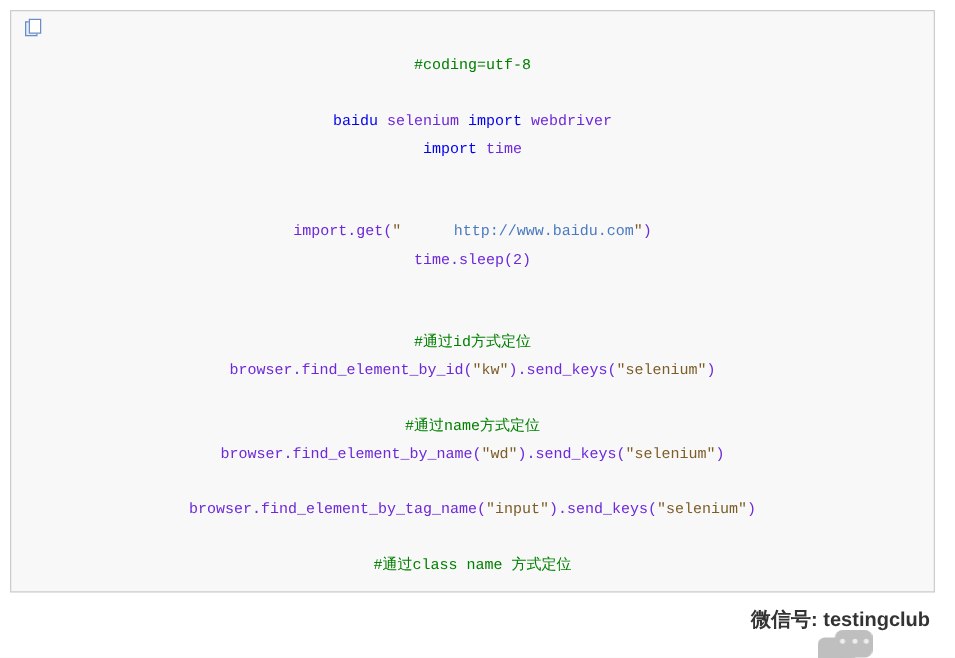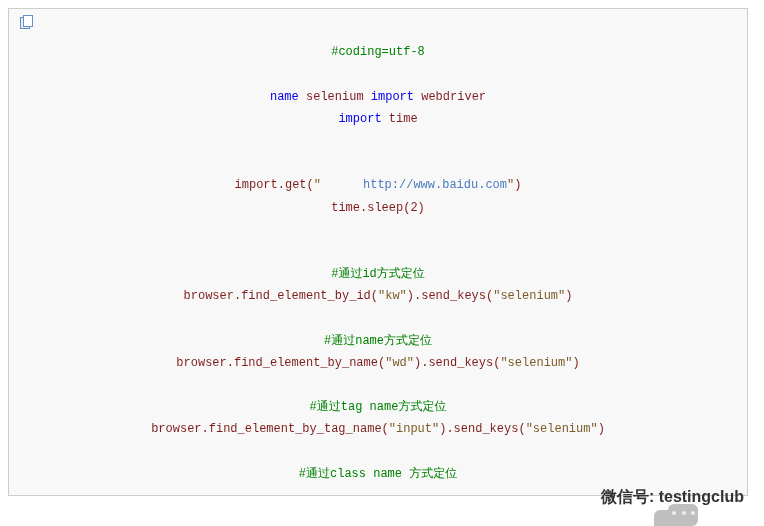--- a/index.html
+++ b/index.html
@@ -38,21 +38,21 @@
     content: "";
     position: absolute;
     left: 4px; top: 0px;
     width: 8px; height: 10px;
     border: 1px solid #6b8cc4;
     background: #ffffff;
   }
   .line { white-space: pre; text-align: center; }
   .c-green { color: #008000; }
   .c-blue  { color: #0000ef; }
-  .c-text  { color: #7f1d1d; }
+  .c-text  { color: #6d28d9; }
   .c-str   { color: #7c5c27; }
   .c-url   { color: #4a7ac0; padding-left: 42px; }
 
   .chat-bubble {
     position: fixed;
     right: 110px;
     bottom: 22px;
     display: inline-block;
   }
   .chat-bubble .b1, .chat-bubble .b2 {
@@ -101,35 +101,34 @@
 </head>
 <body>
 
 <div class="code-block">
   <div class="toolbar">
     <span class="copy-icon"></span>
   </div>
 
   <div class="line"><span class="c-green">#coding=utf-8</span></div>
   <div class="line"> </div>
-  <div class="line"><span class="c-blue">name</span><span class="c-text"> selenium </span><span class="c-blue">import</span><span class="c-text"> webdriver</span></div>
+  <div class="line"><span class="c-blue">baidu</span><span class="c-text"> selenium </span><span class="c-blue">import</span><span class="c-text"> webdriver</span></div>
   <div class="line"><span class="c-blue">import</span><span class="c-text"> time</span></div>
   <div class="line"> </div>
   <div class="line"> </div>
   <div class="line"><span class="c-text">import.get(</span><span class="c-str">"</span><span class="c-url">http://www.baidu.com</span><span class="c-str">"</span><span class="c-text">)</span></div>
   <div class="line"><span class="c-text">time.sleep(2)</span></div>
   <div class="line"> </div>
   <div class="line"> </div>
   <div class="line"><span class="c-green">#通过id方式定位</span></div>
   <div class="line"><span class="c-text">browser.find_element_by_id(</span><span class="c-str">"kw"</span><span class="c-text">).send_keys(</span><span class="c-str">"selenium"</span><span class="c-text">)</span></div>
   <div class="line"> </div>
   <div class="line"><span class="c-green">#通过name方式定位</span></div>
   <div class="line"><span class="c-text">browser.find_element_by_name(</span><span class="c-str">"wd"</span><span class="c-text">).send_keys(</span><span class="c-str">"selenium"</span><span class="c-text">)</span></div>
   <div class="line"> </div>
-  <div class="line"><span class="c-green">#通过tag name方式定位</span></div>
   <div class="line"><span class="c-text">browser.find_element_by_tag_name(</span><span class="c-str">"input"</span><span class="c-text">).send_keys(</span><span class="c-str">"selenium"</span><span class="c-text">)</span></div>
   <div class="line"> </div>
   <div class="line"><span class="c-green">#通过class name 方式定位</span></div>
 
 </div>
 
 <div class="watermark">
   <span class="chat-bubble">
     <span class="b1"></span>
       <span class="b2"></span>

